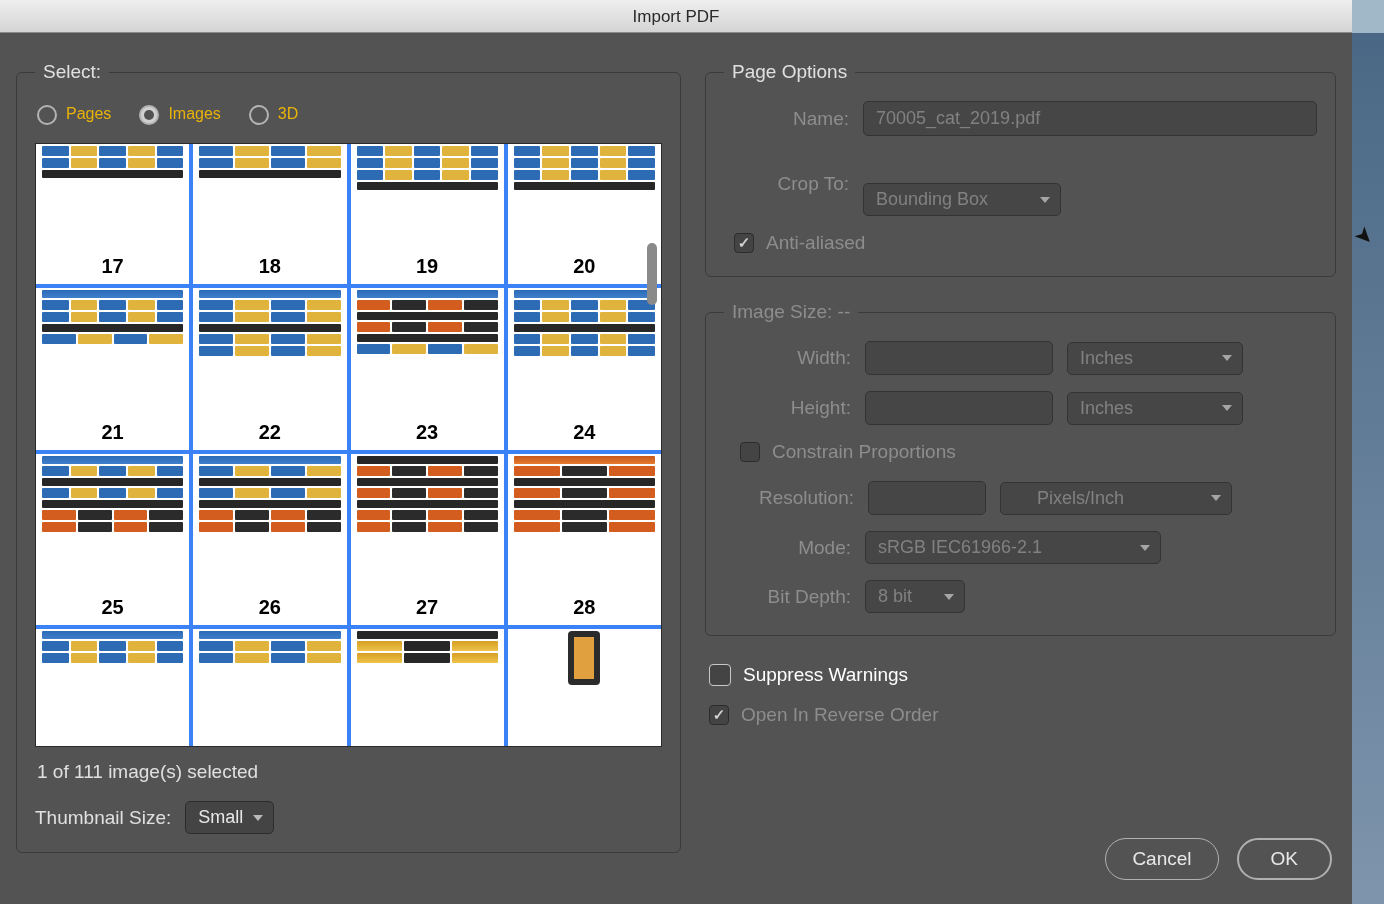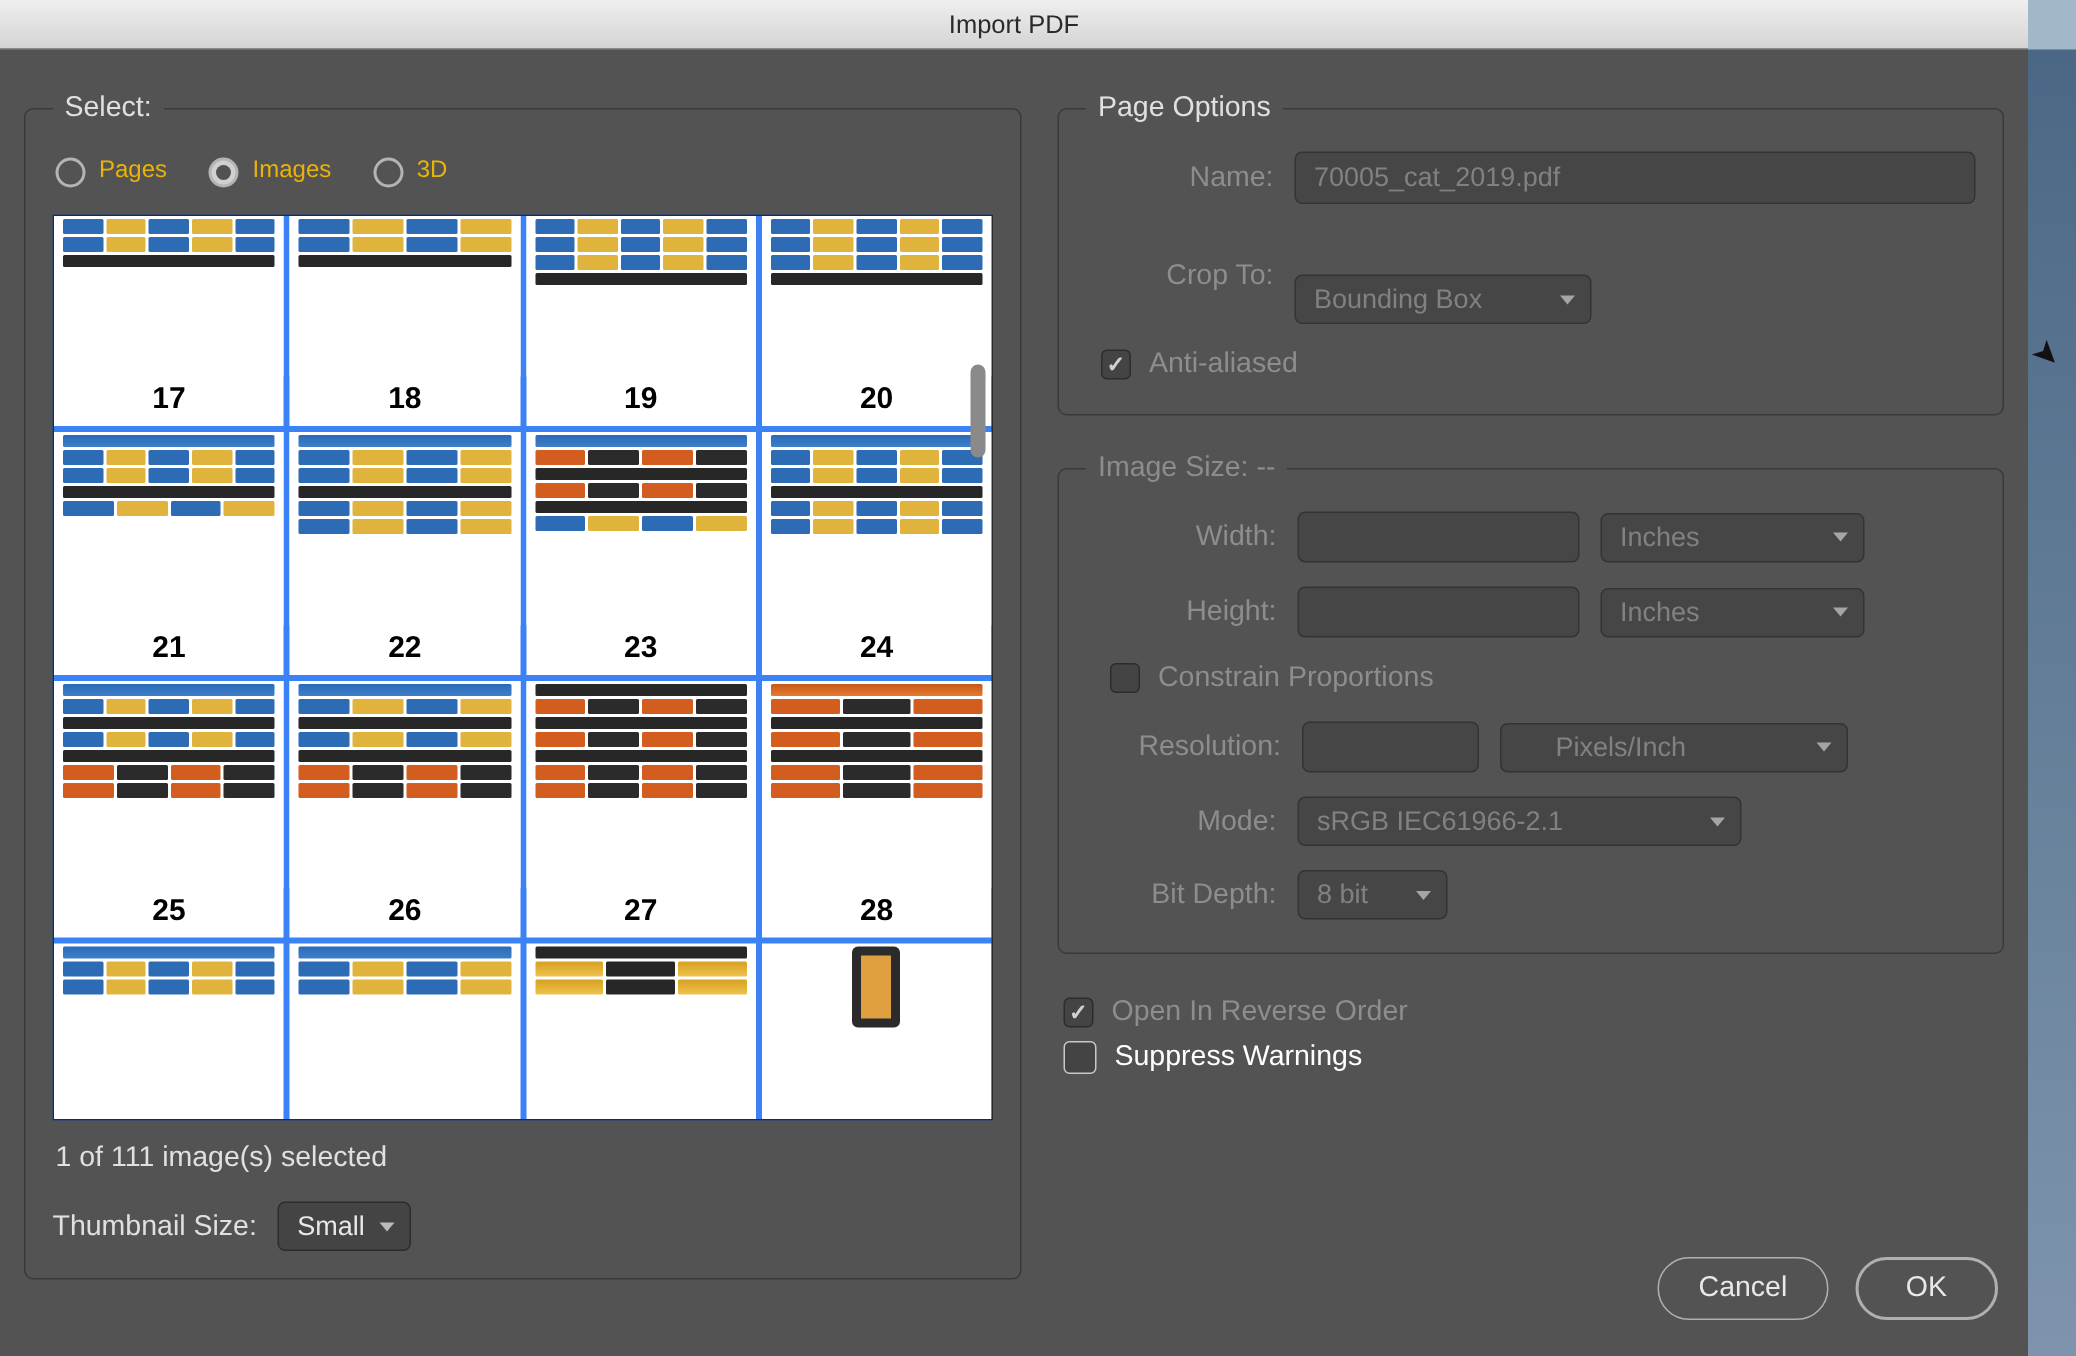--- a/index.html
+++ b/index.html
@@ -613,27 +613,27 @@
           </div>
           <div class="form-row" style="margin-bottom:4px;">
             <label>Bit Depth:</label>
             <div class="select" style="min-width:100px;">
                 <span>8 bit</span>
               </div>
           </div>
         </div>
       </fieldset>
 
+      <div class="check-row bright" style="margin-left:4px;margin-bottom:14px;">
+        <div class="chk" style="width:22px;height:22px;border-color:#c8c8c8;"></div>
+        <span>Suppress Warnings</span>
+      </div>
       <div class="check-row dim" style="margin-left:4px;">
         <div class="chk on"></div>
         <span>Open In Reverse Order</span>
-      </div>
-      <div class="check-row bright" style="margin-left:4px;margin-bottom:14px;">
-        <div class="chk" style="width:22px;height:22px;border-color:#c8c8c8;"></div>
-        <span>Suppress Warnings</span>
       </div>
 
       <div class="buttons">
         <button class="btn"><span>Cancel</span></button>
         <button class="btn primary"><span>OK</span></button>
       </div>
     </div>
   </div>
 </div>
 <div class="side-sliver">

